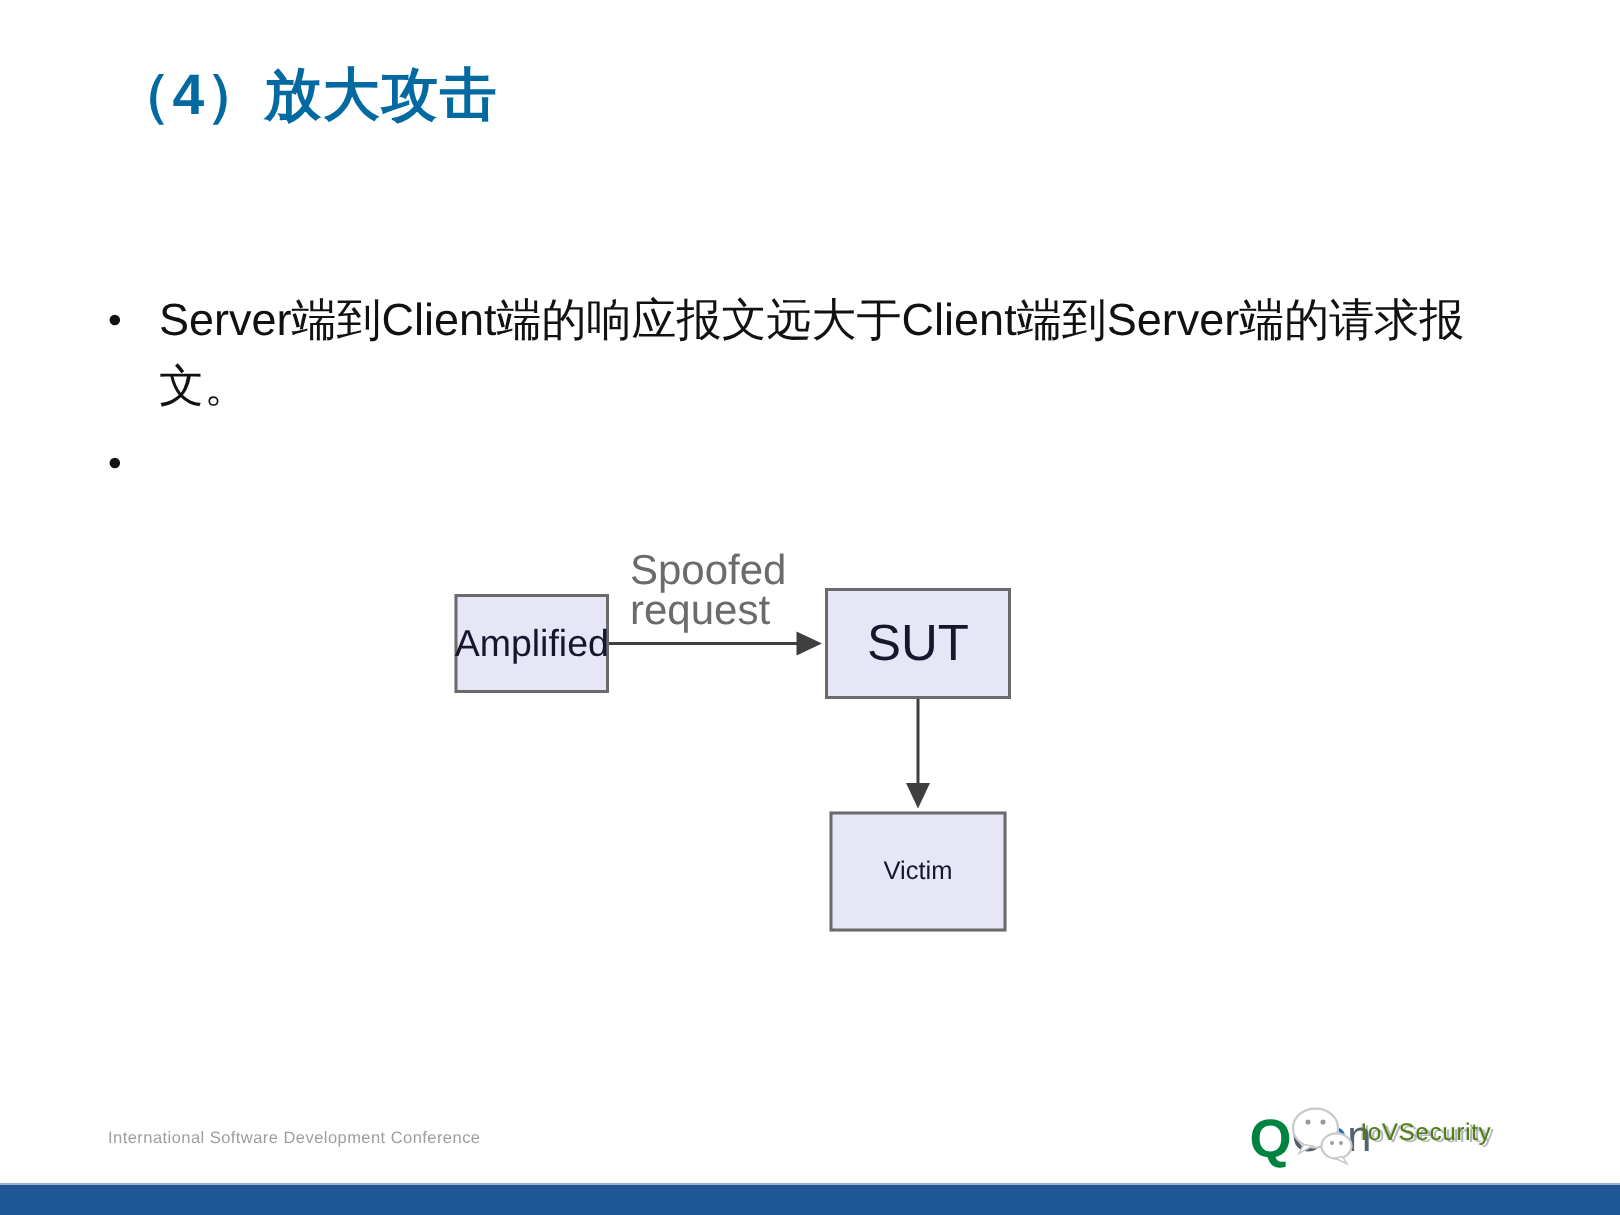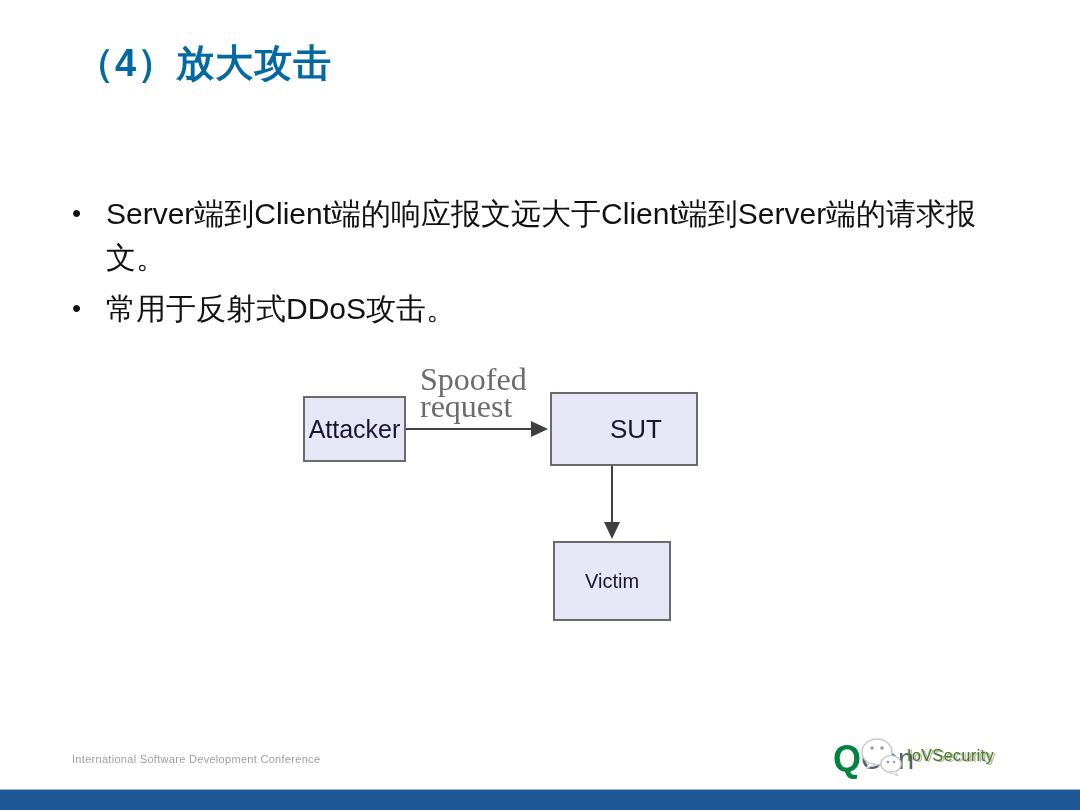--- a/index.html
+++ b/index.html
@@ -66,29 +66,29 @@
     position: absolute;
     background: var(--node-fill, #e6e6f6);
     border: 2px solid var(--node-border, #6a6a6a);
     display: flex;
     align-items: center;
     justify-content: center;
     color: #16162e;
     font-family: "Liberation Sans", sans-serif;
   }
   .node-attacker { left: 303px; top: 396px; width: 99px;  height: 62px; font-size: 25px; }
-  .node-sut      { left: 550px; top: 392px; width: 120px; height: 70px; font-size: 26px; padding-left: 24px; }
-  .node-victim   { left: 553px; top: 541px; width: 114px; height: 76px; font-size: 20px; }
+  .node-sut      { left: 550px; top: 392px; width: 120px; height: 70px; font-size: 34px; }
+  .node-victim   { left: 553px; top: 541px; width: 114px; height: 76px; font-size: 17px; }
   .edge-label {
     position: absolute;
     color: var(--edge-label, #6b6b6b);
-    font-size: 32px;
+    font-size: 28px;
     line-height: 27px;
     white-space: pre-line;
-    font-family: Liberation Serif, serif;
+    font-family: Liberation Sans, sans-serif;
   }
   .edge-label-spoofed   { left: 420px; top: 366px; }
   .edge-label-amplified { left: 477px; top: 477px; }
   svg.arrows { position: absolute; left: 0; top: 0; }
   
   .conference-name {
     position: absolute;
     left: 72px;
     top: 753px;
     font-size: 11px;
@@ -150,35 +150,34 @@
 
   <h1 class="slide-title">（4）放大攻击</h1>
 
   <ul class="bullet-list">
     <li class="bullet-item">
       <span class="bullet-dot">•</span>
       <span>Server端到Client端的响应报文远大于Client端到Server端的请求报文。</span>
     </li>
     <li class="bullet-item">
       <span class="bullet-dot">•</span>
-      <span>常用于反射式DDoS攻击。</span>
     </li>
   </ul>
 
   <div class="diagram-layer">
     <svg class="arrows" width="1080" height="810" viewBox="0 0 1080 810">
 
       <line x1="406" y1="429" x2="534" y2="429" style="stroke: var(--arrow, #3f3f3f); stroke-width: 2;"></line>
       <polygon points="548,429 531,421 531,437" style="fill: var(--arrow, #3f3f3f);"></polygon>
 
       <line x1="612" y1="466" x2="612" y2="524" style="stroke: var(--arrow, #3f3f3f); stroke-width: 2;"></line>
       <polygon points="612,539 604,522 620,522" style="fill: var(--arrow, #3f3f3f);"></polygon>
     </svg>
 
-    <div class="node node-attacker">Attacker</div>
+    <div class="node node-attacker">Amplified</div>
     <div class="node node-sut">SUT</div>
     <div class="node node-victim">Victim</div>
 
     <div class="edge-label edge-label-spoofed">Spoofed
 request</div>
   </div>
 
   <span class="conference-name">International Software Development Conference</span>
 
   <div class="logo">

